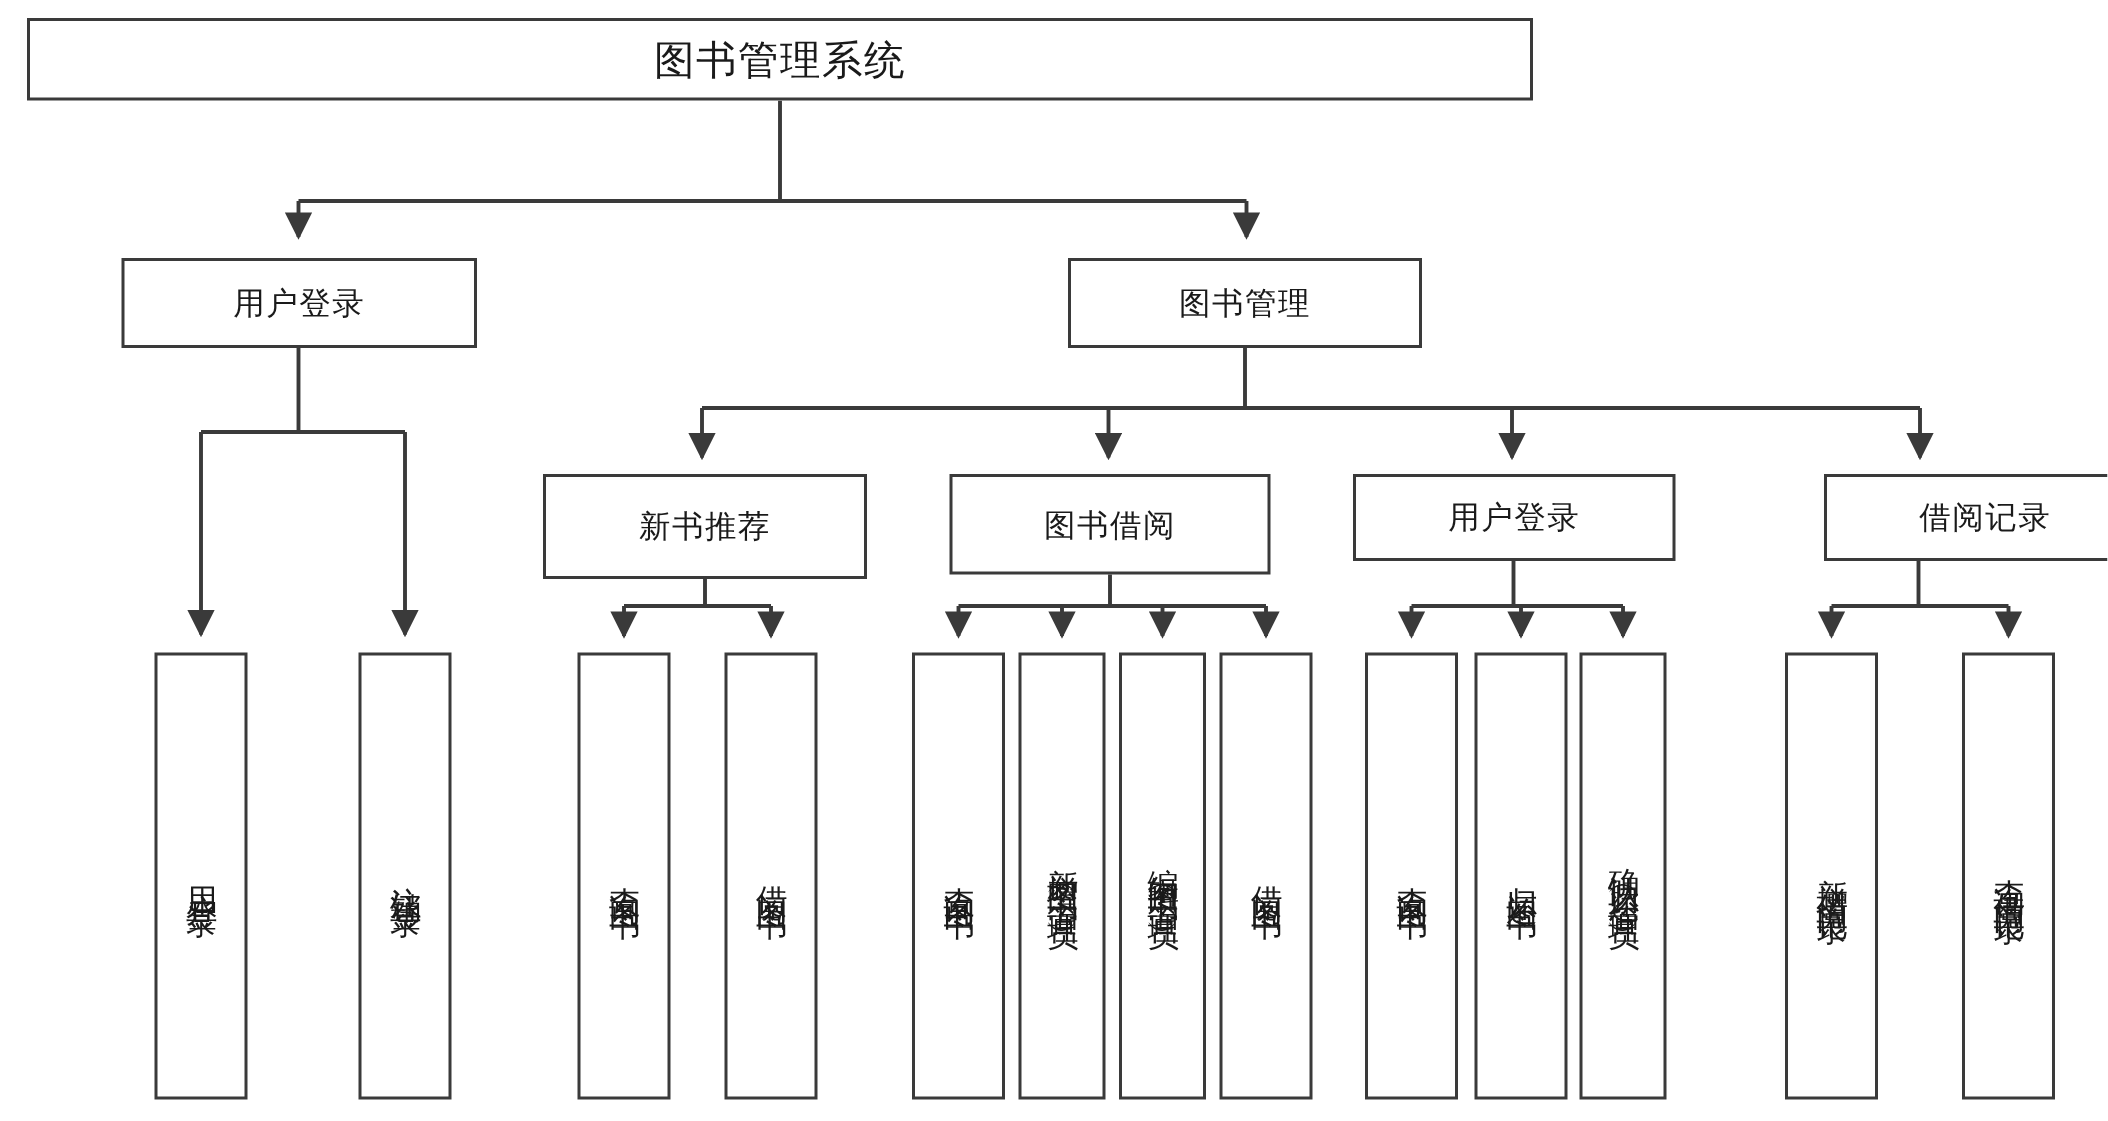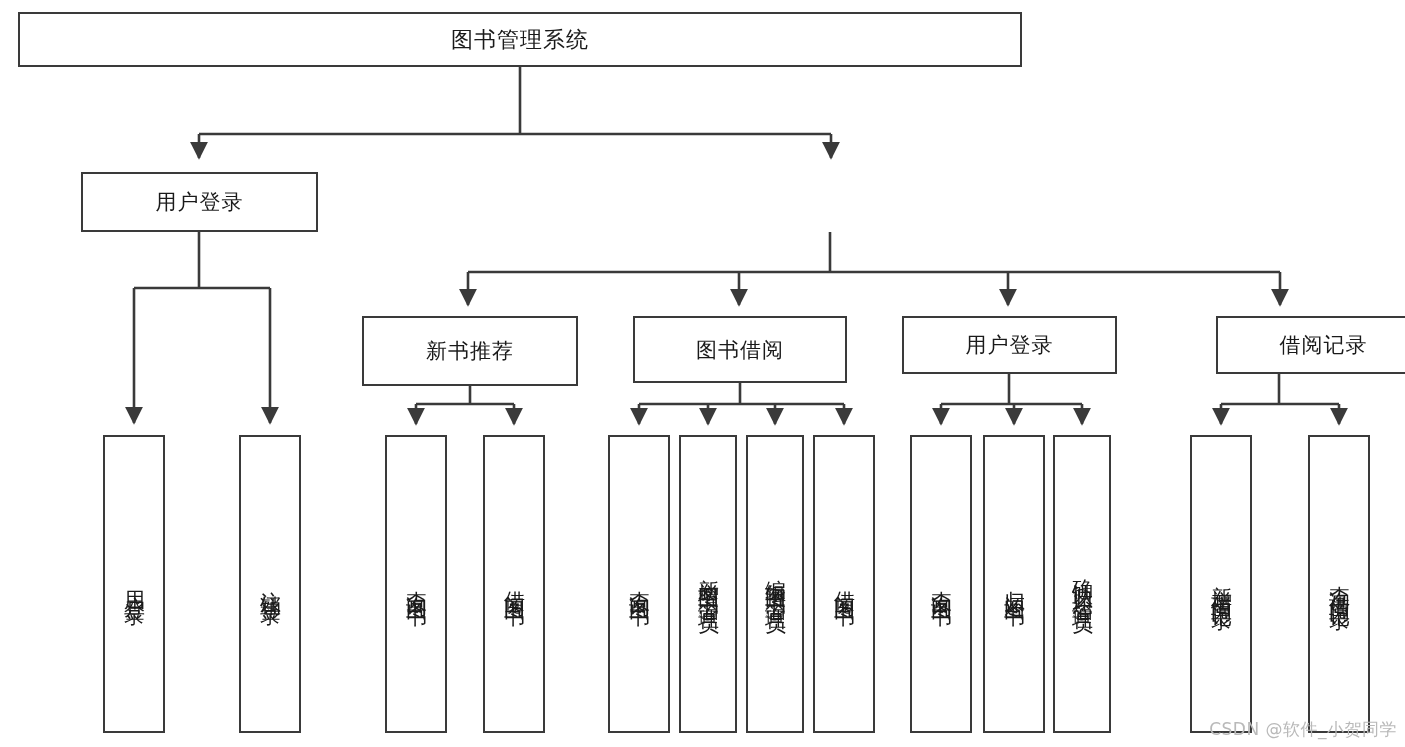--- a/index.html
+++ b/index.html
@@ -40,21 +40,21 @@
   }
   .node.vert .vtext{
     writing-mode:vertical-rl;
     text-orientation:upright;
     letter-spacing:5px;
     line-height:1;
     white-space:nowrap;
     display:block;
   }
   .node.root{
-    font-size:22px;
+    font-size:27px;
   }
   .watermark{
     position:absolute;
     right:8px;
     bottom:6px;
     font-size:17px;
     color:#b9b9b9;
     white-space:nowrap;
     letter-spacing:0.5px;
   }
@@ -115,20 +115,23 @@
     </g>
   </svg>
 
   <div class="node horiz root" style="left:18px;top:12px;width:1004px;height:55px;">
     <span>图书管理系统</span>
   </div>
 
   <div class="node horiz" style="left:81px;top:172px;width:237px;height:60px;">
     <span>用户登录</span>
   </div>
+  <div class="node horiz" style="left:712px;top:172px;width:236px;height:60px;">
+    <span>图书管理</span>
+  </div>
 
   <div class="node horiz" style="left:362px;top:316px;width:216px;height:70px;">
     <span>新书推荐</span>
   </div>
   <div class="node horiz" style="left:633px;top:316px;width:214px;height:67px;">
     <span>图书借阅</span>
   </div>
   <div class="node horiz" style="left:902px;top:316px;width:215px;height:58px;">
     <span>用户登录</span>
   </div>
@@ -173,15 +176,14 @@
     <span class="vtext">确认归还（管理员）</span>
   </div>
 
   <div class="node vert" style="left:1190px;top:435px;width:62px;height:298px;">
     <span class="vtext">新增借阅记录</span>
   </div>
   <div class="node vert" style="left:1308px;top:435px;width:62px;height:298px;">
     <span class="vtext">查询借阅记录</span>
   </div>
 
-  <div class="watermark">CSDN @软件_小贺同学</div>
 
 </div>
 
 </body></html>

